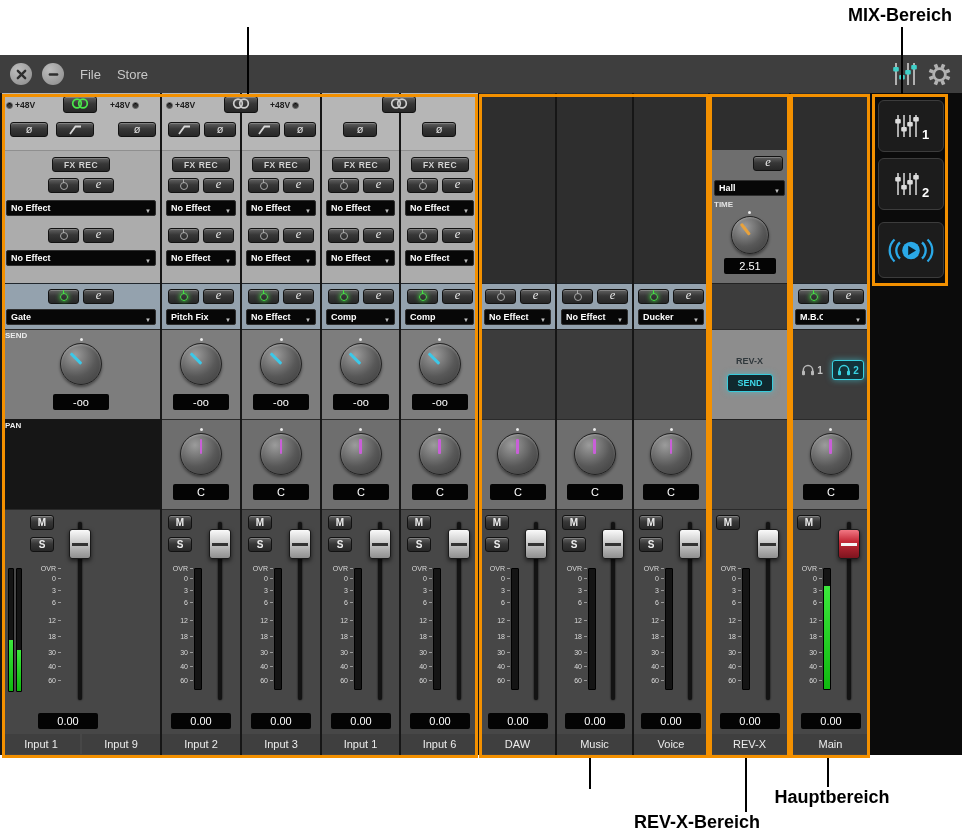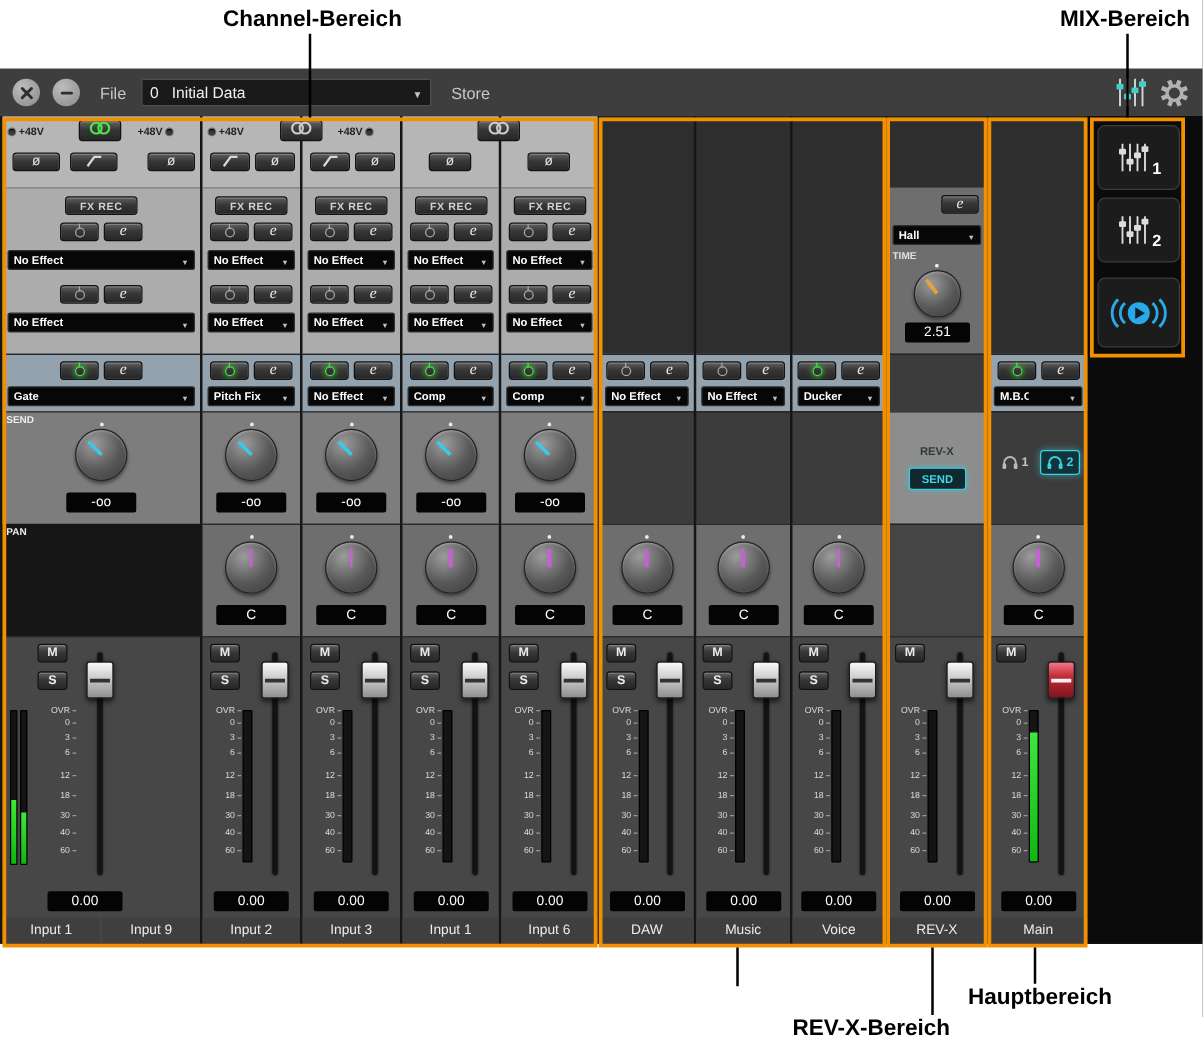--- a/index.html
+++ b/index.html
@@ -81,45 +81,40 @@
   .rightpanel{position:absolute;left:870px;top:0;width:92px;height:662px;background:#0b0b0b}
   .mixbtn{position:absolute;left:8px;width:66px;height:52px;background:#1c1c1c;border:1px solid #3c3c3c;border-radius:6px;display:flex;align-items:center;justify-content:center;gap:3px}
   .mixnum{color:#fff;font-size:13px;font-weight:bold;margin-top:16px}
   .mixico,.streamico{display:flex;align-items:center}
 </style>
 </head>
 <body>
 
 <div class="stage">
 
-  <div class="ann" style="left:130px;top:5px;width:240px">Channel-Bereich</div>
   <div class="annline" style="left:247px;top:27px;height:67px"></div>
   <div class="ann" style="left:820px;top:5px;width:160px">MIX-Bereich</div>
   <div class="annline" style="left:901px;top:27px;height:67px"></div>
 
   <div class="window">
     <div class="titlebar">
       <div class="tbbtn">
           <svg width="11" height="11" viewBox="0 0 12 12">
             <g stroke="#2e2e2e" stroke-width="2.6" stroke-linecap="round">
               <line x1="2" y1="2" x2="10" y2="10"></line>
               <line x1="10" y1="2" x2="2" y2="10"></line>
             </g>
           </svg>
         </div>
       <div class="tbbtn">
           <svg width="11" height="11" viewBox="0 0 12 12">
             <line x1="2" y1="6" x2="10" y2="6" stroke="#2e2e2e" stroke-width="2.6" stroke-linecap="round"></line>
           </svg>
         </div>
       <span class="tblabel">File</span>
-      <div class="tbdd">
-        <span class="tbddtext">0   Initial Data</span>
-        <span class="ddarrow"></span>
-      </div>
       <span class="tblabel">Store</span>
       <div class="tbspacer"></div>
       <div class="tbicon">
           <svg width="26" height="26" viewBox="0 0 26 26">
             <line x1="5" y1="2" x2="5" y2="24" stroke="#d8d8d8" stroke-width="1.5"></line>
             <rect x="2.2" y="6" width="5.6" height="4.5" rx="1" fill="#3fd0c8"></rect>
             <line x1="11" y1="2" x2="11" y2="24" stroke="#d8d8d8" stroke-width="1.5"></line>
             <rect x="8.2" y="14" width="5.6" height="4.5" rx="1" fill="#3fd0c8"></rect>
             <line x1="17" y1="2" x2="17" y2="24" stroke="#d8d8d8" stroke-width="1.5"></line>
             <rect x="14.2" y="9" width="5.6" height="4.5" rx="1" fill="#3fd0c8"></rect>

